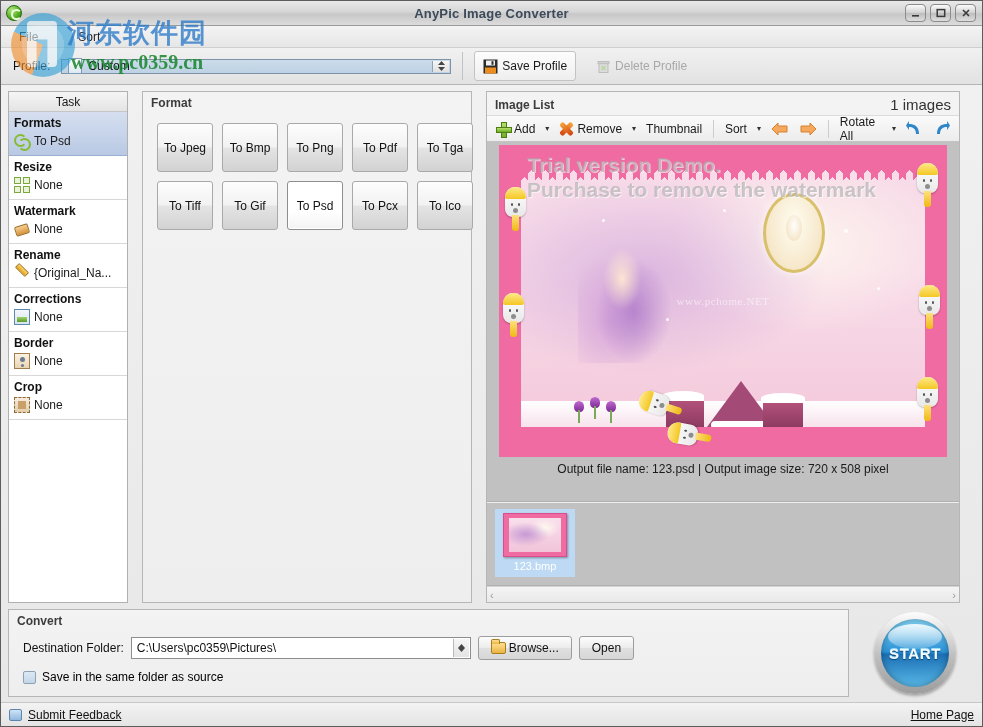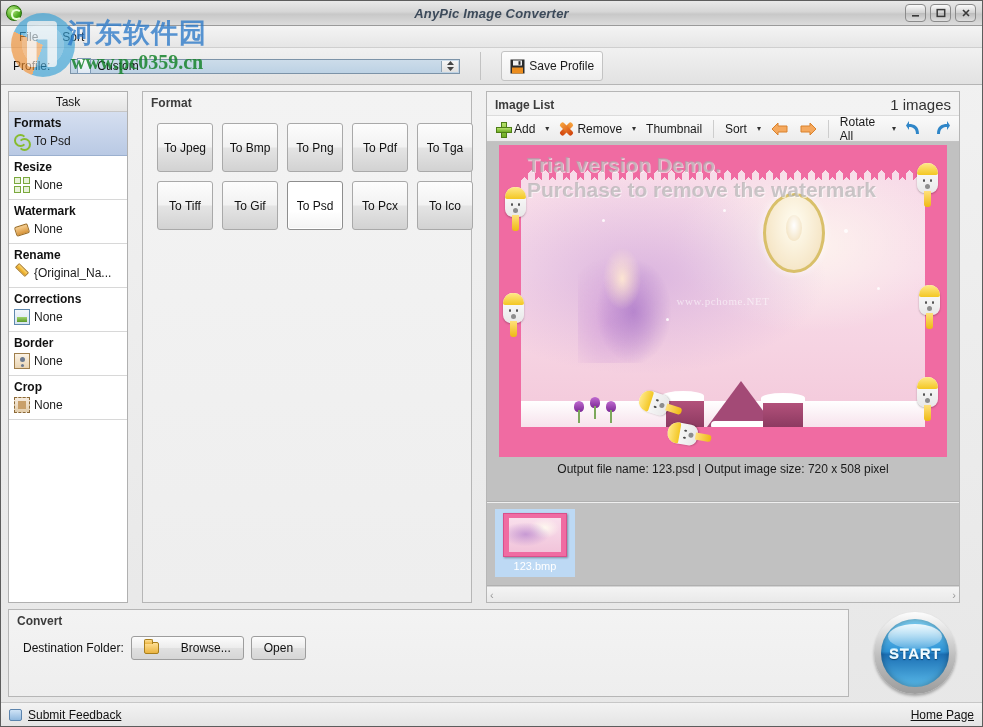--- a/index.html
+++ b/index.html
@@ -25,21 +25,20 @@
   #titlebar {
     position: relative; height: 25px; flex: none;
     background: linear-gradient(#e9e9e9 0%, #d6d6d6 45%, #c8c8c8 55%, #dcdcdc 100%);
     border-bottom: 1px solid #9a9a9a;
     display: flex; align-items: center;
   }
   #title-text {
     position: absolute; left: 0; right: 0; text-align: center;
     font-weight: bold; font-size: 13px; color: #3c4a5a;
     letter-spacing: .2px;
-    font-style: italic;
   }
   #app-icon {
     width: 16px; height: 16px; margin-left: 5px; flex: none;
     border-radius: 50%;
     background: radial-gradient(circle at 35% 30%, #b8e986, #4caa1e 60%, #2d7a10);
     border: 1px solid #2a6d0d; position: relative; z-index: 3;
   }
   #app-icon::after{
     content:""; position:absolute; left:4px; top:3px; width:7px; height:7px;
     border:2px solid #eaffd8; border-right-color:transparent; border-radius:50%;
@@ -50,31 +49,31 @@
     background: linear-gradient(#fbfbfb, #d2d2d2 48%, #bdbdbd 52%, #dedede);
     border: 1px solid #8b8b8b;
     display: flex; align-items: center; justify-content: center;
     color: #3a3a3a; font-size: 10px; line-height: 1;
   }
   .win-btn svg { display: block; }
 
   
   #menubar {
     height: 22px; flex: none; display: flex; align-items: center;
-    padding-left: 8px; gap: 4px;
+    padding-left: 8px; gap: 20px;
     background: linear-gradient(#f4f4f4, #e6e6e6);
     border-bottom: 1px solid #cfcfcf;
     position: relative;
   }
   .menu-item { padding: 2px 10px; color: #222; font-size: 12px; }
 
   
   #profilebar {
     height: 37px; flex: none; display: flex; align-items: center;
-    padding: 0 6px; gap: 20px;
+    padding: 0 6px; gap: 11px;
     background: linear-gradient(#f1f1f1, #e2e2e2);
     border-bottom: 1px solid #b5b5b5;
     position: relative;
   }
   #profile-label { color: #111; font-size: 12px; margin-left: 6px; }
   #profile-combo {
     flex: 1 1 auto; height: 15px; max-width: 390px;
     background: linear-gradient(#ccdcea, #bdd2e4);
     border: 1px solid #7c93a8;
     display: flex; align-items: center; position: relative;
@@ -385,21 +384,21 @@
     display: flex; align-items: center; position: relative;
   }
   #dest-value { padding-left: 5px; font-size: 12px; color: #111; }
   #dest-spin {
     position: absolute; right: 1px; top: 1px; bottom: 1px; width: 16px;
     background: linear-gradient(#f6f6f6,#e3e3e3); border-left: 1px solid #b9b9b9;
     display: flex; flex-direction: column; align-items: center; justify-content: center;
     color: #444;
   }
   .std-btn {
-    height: 24px; padding: 0 12px; display: flex; align-items: center; gap: 22px;
+    height: 24px; padding: 0 12px; display: flex; align-items: center; gap: 3px;
     background: linear-gradient(#fcfcfc,#ececec 50%,#e0e0e0 51%,#d6d6d6);
     border: 1px solid #9d9d9d; border-radius: 3px; font-size: 12px; color: #111;
   }
   .ic-folder {
     width: 15px; height: 12px; flex: none; position: relative;
     background: linear-gradient(#ffdf93,#eab441); border: 1px solid #a97f1c;
     border-radius: 1px 2px 2px 2px;
   }
   .ic-folder::before {
     content: ""; position: absolute; left: -1px; top: -4px; width: 7px; height: 4px;
@@ -526,20 +525,28 @@
     </div>
     <div class="vsep"></div>
     <div class="profile-btn active">
       <svg width="15" height="15" viewBox="0 0 15 15">
         <rect x="0.5" y="0.5" width="14" height="14" fill="#2b2b2b"></rect>
         <rect x="3" y="1.5" width="9" height="5" fill="#f2f2f2"></rect>
         <rect x="8.5" y="2.2" width="2" height="3.6" fill="#2b2b2b"></rect>
         <rect x="2" y="8.5" width="11" height="6" fill="#eb8d1f"></rect>
       </svg>
       <span>Save Profile</span>
+    </div>
+    <div class="profile-btn disabled">
+      <svg width="15" height="15" viewBox="0 0 15 15">
+        <rect x="3" y="4.5" width="9" height="9" fill="#dcdcdc" stroke="#bdbdbd"></rect>
+        <rect x="2" y="2.5" width="11" height="2.2" fill="#d2d2d2" stroke="#bdbdbd"></rect>
+        <path d="M5.5 7 L9.5 11 M9.5 7 L5.5 11" stroke="#b5d79a" stroke-width="1.4"></path>
+      </svg>
+      <span>Delete Profile</span>
     </div>
   </div>
 
   <div id="body">
 
     <div id="sidebar">
       <div id="task-header">Task</div>
 
       <div class="task-group selected">
         <div class="task-title">Formats</div>
@@ -776,27 +783,42 @@
         </div>
       </div>
     </div>
   </div>
 
   <div id="convert-row">
     <div id="convert-box" class="groupbox">
       <div class="gb-title">Convert</div>
       <div id="dest-row">
         <div id="dest-label">Destination Folder:</div>
+        <div id="dest-input">
+          <div id="dest-value">C:\Users\pc0359\Pictures\</div>
+          <div id="dest-spin">
+            <svg width="7" height="4" viewBox="0 0 7 4">
+                <path d="M3.5 0 L7 4 L0 4 Z" fill="#444"></path>
+              </svg>
+            <svg width="7" height="4" viewBox="0 0 7 4">
+                <path d="M3.5 4 L0 0 L7 0 Z" fill="#444"></path>
+              </svg>
+          </div>
+        </div>
         <div class="std-btn">
           <span class="ic-folder"></span>
           <span>Browse...</span>
         </div>
         <div class="std-btn">
           <span>Open</span>
         </div>
+      </div>
+      <div id="samefolder-row">
+        <div class="checkbox"></div>
+        <div>Save in the same folder as source</div>
       </div>
     </div>
 
     <div id="start-wrap">
       <div id="start-btn">
         <div id="start-inner">
           <span id="start-label">START</span>
         </div>
       </div>
     </div>

